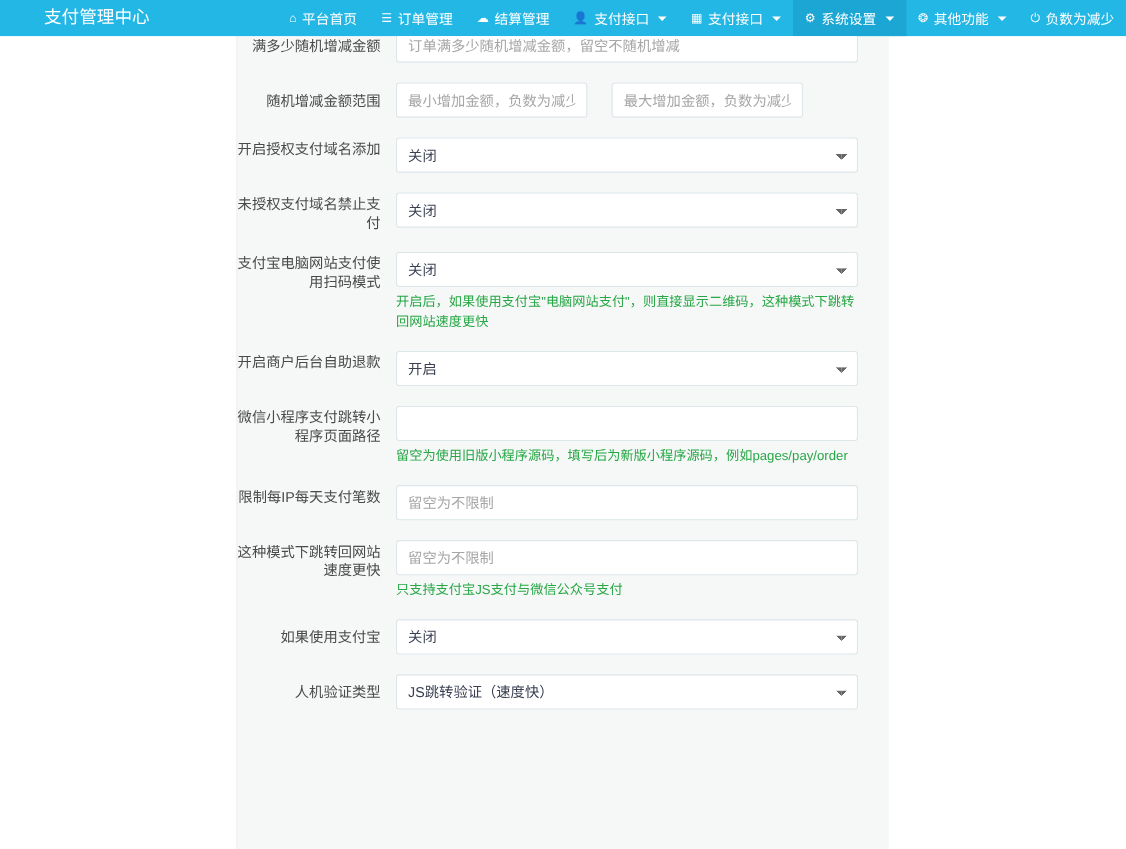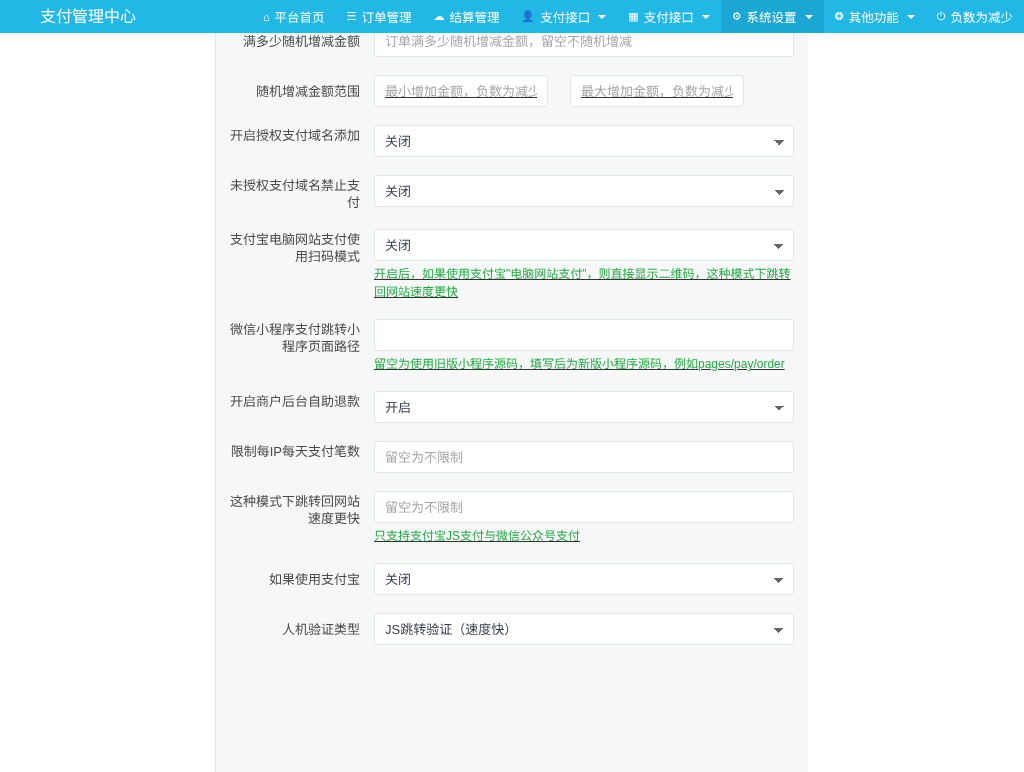--- a/index.html
+++ b/index.html
@@ -80,42 +80,40 @@
     width: 216px;
     min-width: 216px;
     background: #ffffff;
     height: 100%;
   }
 
   
   .form {
     padding: 0 14px 0 0;
     margin-top: -8px;
-    margin-left: 14px;
   }
   .form-group {
     display: flex;
     align-items: flex-start;
     margin-bottom: 18px;
     width: 100%;
   }
   .form-label {
     width: 144px;
     min-width: 144px;
     text-align: right;
     padding: 8px 14px 0 0;
     font-size: 13px;
     color: #4a4a4a;
     line-height: 17px;
     font-weight: normal;
   }
   .form-field {
     flex: 1;
     max-width: 420px;
-    text-decoration: underline;
   }
   .form-control {
     width: 100%;
     height: 32px;
     border: 1px solid #dde6e9;
     border-radius: 3px;
     background: #ffffff;
     padding: 5px 10px;
     font-size: 13px;
     color: #3a3f51;
@@ -219,28 +217,28 @@
         </div>
         <div class="form-group">
           <label class="form-label label-2line">未授权支付域名禁止支付</label>
           <div class="form-field"><select class="form-control"><option>关闭</option><option>开启</option></select></div>
         </div>
         <div class="form-group">
           <label class="form-label label-2line">支付宝电脑网站支付使用扫码模式</label>
           <div class="form-field"><select class="form-control"><option>关闭</option><option>开启</option></select><div class="help-block">开启后，如果使用支付宝"电脑网站支付"，则直接显示二维码，这种模式下跳转回网站速度更快</div></div>
         </div>
         <div class="form-group">
+          <label class="form-label label-2line">开启商户后台自助退款</label>
+          <div class="form-field"><select class="form-control"><option>开启</option><option>关闭</option></select></div>
+        </div>
+        <div class="form-group">
           <label class="form-label label-2line">微信小程序支付跳转小程序页面路径</label>
           <div class="form-field"><input type="text" class="form-control" placeholder="" style=""><div class="help-block">留空为使用旧版小程序源码，填写后为新版小程序源码，例如pages/pay/order</div></div>
         </div>
         <div class="form-group">
-          <label class="form-label label-2line">开启商户后台自助退款</label>
-          <div class="form-field"><select class="form-control"><option>开启</option><option>关闭</option></select></div>
-        </div>
-        <div class="form-group">
           <label class="form-label label-2line">限制每IP每天支付笔数</label>
           <div class="form-field"><input type="text" class="form-control" placeholder="留空为不限制" style=""></div>
         </div>
         <div class="form-group">
           <label class="form-label label-2line">这种模式下跳转回网站速度更快</label>
           <div class="form-field"><input type="text" class="form-control" placeholder="留空为不限制" style=""><div class="help-block">只支持支付宝JS支付与微信公众号支付</div></div>
         </div>
         <div class="form-group">
           <label class="form-label">如果使用支付宝</label>
           <div class="form-field"><select class="form-control"><option>关闭</option><option>开启</option></select></div>

